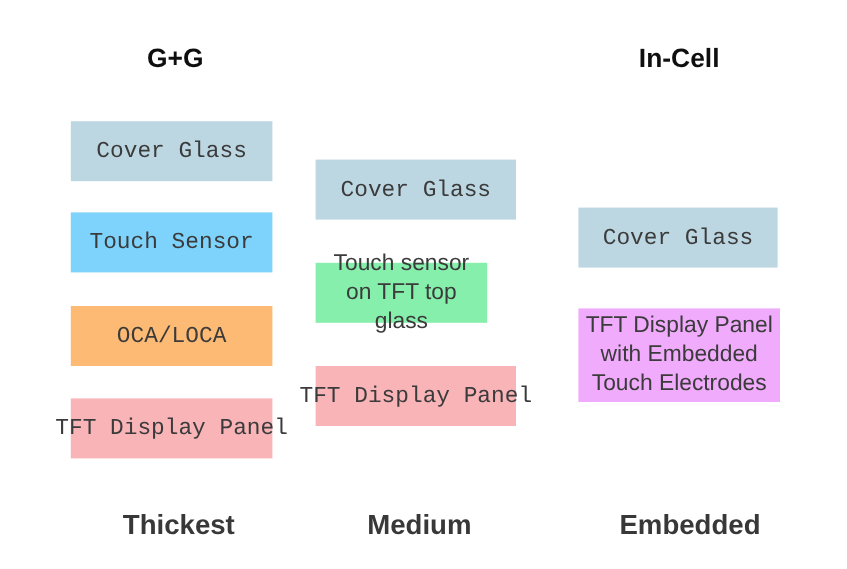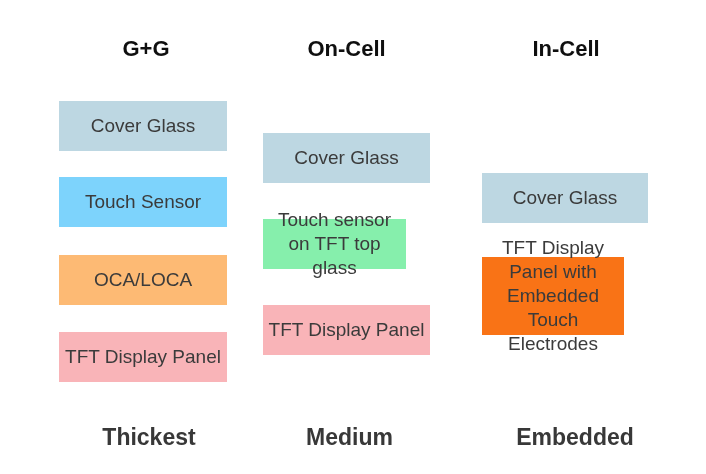--- a/index.html
+++ b/index.html
@@ -1,43 +1,42 @@
 <!DOCTYPE html>
 <html><head>
 <meta charset="utf-8">
 <style>
   * { margin:0; padding:0; box-sizing:border-box; }
   html, body { width:706px; height:474px; }
   body { background:#ffffff; font-family:"Liberation Sans", sans-serif; }
   .stage { position:relative; width:706px; height:474px; background:#ffffff; overflow:hidden; }
   .col-title { position:absolute; text-align:center; font-weight:700; font-size:22px; line-height:34px; color:#0f0f0f; }
   .layer { position:absolute; display:flex; align-items:center; justify-content:center; text-align:center; font-size:19px; line-height:24px; color:#3b3b3b; }
-  .layer.single { white-space:nowrap; }
+  .layer.single { white-space:nowrap;font-family:Liberation Mono, monospace; }
   .layer.wrap2 { padding:0 10px; }
   .layer.wrap3 { padding:0 3px; }
   .thickness { position:absolute; text-align:center; font-weight:700; font-size:23px; line-height:28px; color:#383838; }
 </style>
 </head>
 <body>
 
 <div class="stage">
 
   <div class="col-title" style="left:62px; top:32px; width:168px;">G+G</div>
-  <div class="col-title" style="left:263px; top:32px; width:167px;">On-Cell</div>
   <div class="col-title" style="left:483px; top:32px; width:166px;">In-Cell</div>
 
   <div class="layer single" style="left: 59px; top: 101px; width: 168px; height: 50px; background: rgb(189, 215, 226);">Cover Glass</div>
   <div class="layer single" style="left: 59px; top: 177px; width: 168px; height: 50px; background: #7dd3fc;">Touch Sensor</div>
   <div class="layer single" style="left: 59px; top: 255px; width: 168px; height: 50px; background: #fdba74;">OCA/LOCA</div>
   <div class="layer single" style="left: 59px; top: 332px; width: 168px; height: 50px; background: rgb(249, 180, 184);">TFT Display Panel</div>
 
   <div class="layer single" style="left: 263px; top: 133px; width: 167px; height: 50px; background: rgb(189, 215, 226);">Cover Glass</div>
   <div class="layer wrap2" style="left: 263px; top: 219px; width: 143px; height: 50px; background: #86efac;">Touch sensor on TFT top glass</div>
   <div class="layer single" style="left: 263px; top: 305px; width: 167px; height: 50px; background: rgb(249, 180, 184);">TFT Display Panel</div>
 
   <div class="layer single" style="left: 482px; top: 173px; width: 166px; height: 50px; background: rgb(189, 215, 226);">Cover Glass</div>
-  <div class="layer wrap3" style="left: 482px; top: 257px; width: 142px; height: 78px; background: #f97316;">TFT Display Panel with Embedded Touch Electrodes</div>
+  <div class="layer wrap3" style="left: 482px; top: 257px; width: 168px; height: 78px; background: #f0abfc;">TFT Display Panel with Embedded Touch Electrodes</div>
 
   <div class="thickness" style="left:65px; top:423px; width:168px;">Thickest</div>
   <div class="thickness" style="left:266px; top:423px; width:167px;">Medium</div>
   <div class="thickness" style="left:492px; top:423px; width:166px;">Embedded</div>
 
 </div>
 
 </body></html>

